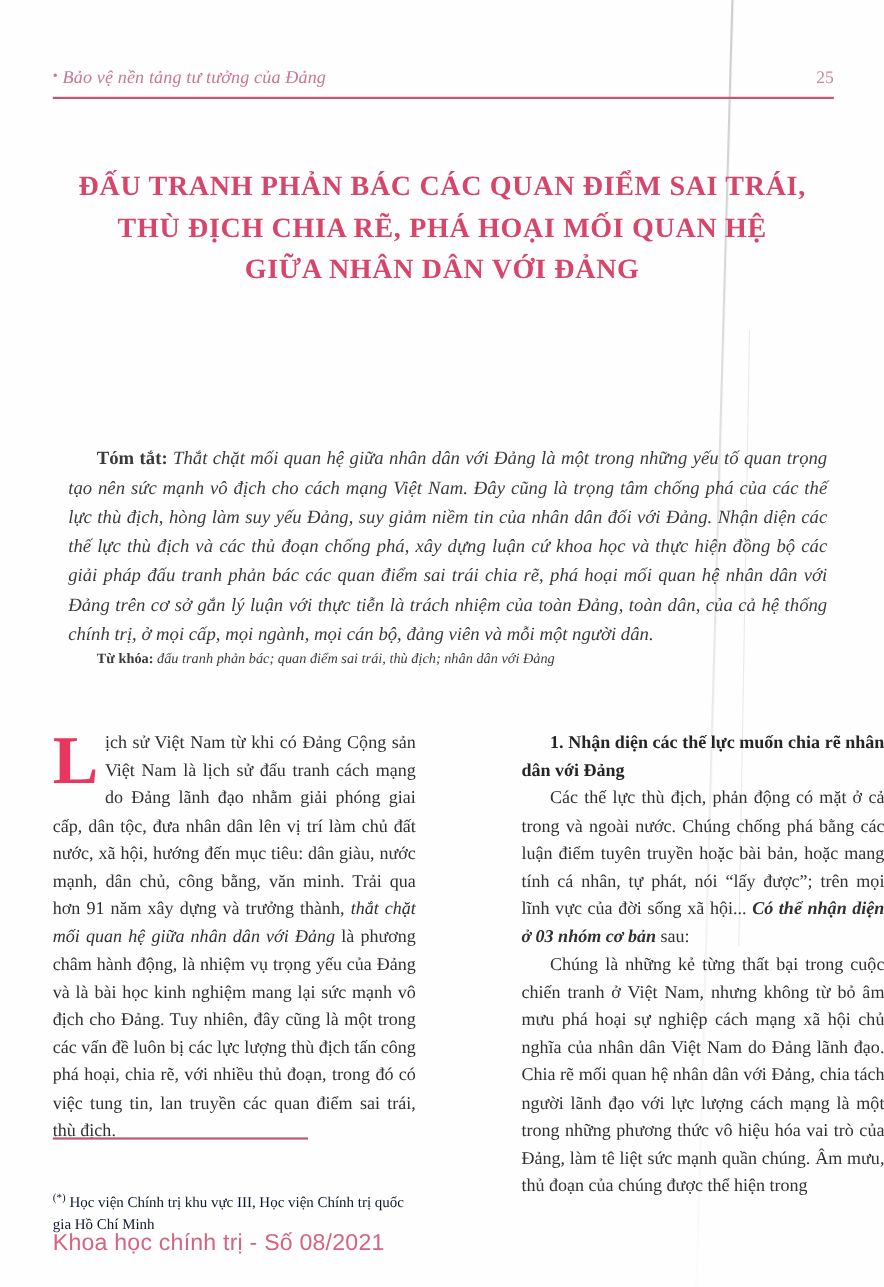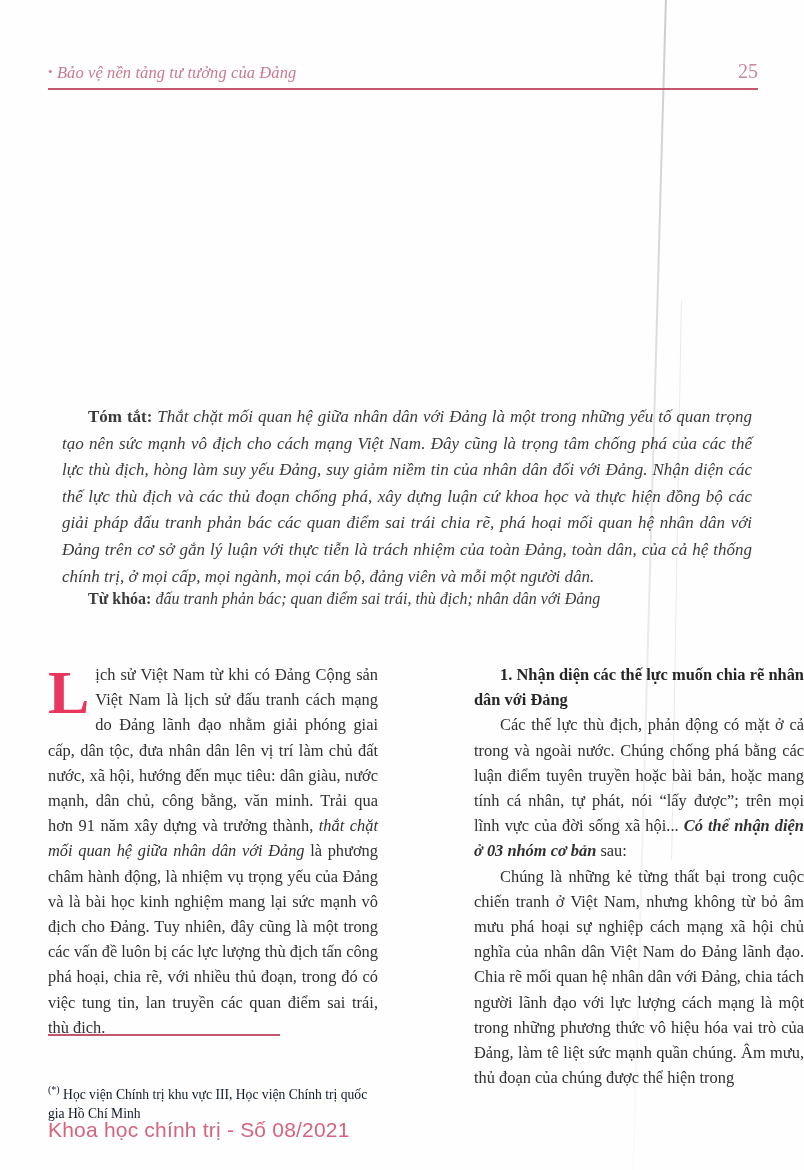--- a/index.html
+++ b/index.html
@@ -63,21 +63,21 @@
     letter-spacing: 0.1px;
     white-space: nowrap;
   }
   .runhead-bullet {
     color: #c8798f;
     font-style: normal;
     font-size: 13px;
     vertical-align: 2px;
   }
   .runhead-page {
-    font-size: 20px;
+    font-size: 16px;
     color: #c9889a;
   }
   .runhead-rule {
     position: absolute;
     left: 48px;
     top: 88px;
     width: 710px;
     height: 2.2px;
     background: #c4566f;
   }
@@ -128,21 +128,21 @@
   .abstract .lead {
     font-style: normal;
     font-weight: bold;
     padding-left: 26px;
   }
   .keywords {
     position: absolute;
     left: 62px;
     top: 586px;
     width: 690px;
-    font-size: 16px;
+    font-size: 13px;
     line-height: 26.6px;
     font-style: italic;
     color: #3a3a3a;
   }
   .keywords .lead {
     font-style: normal;
     font-weight: bold;
     padding-left: 26px;
   }
 
@@ -227,20 +227,25 @@
 
   <div class="runhead">
     <div class="runhead-left">
       <span class="runhead-bullet">•</span>
       <span>Bảo vệ nền tảng tư tưởng của Đảng</span>
     </div>
     <div class="runhead-page">25</div>
   </div>
   <div class="runhead-rule"></div>
 
+  <div class="title">
+    <span class="tline">ĐẤU TRANH PHẢN BÁC CÁC QUAN ĐIỂM SAI TRÁI,</span>
+    <span class="tline">THÙ ĐỊCH CHIA RẼ, PHÁ HOẠI MỐI QUAN HỆ</span>
+    <span class="tline">GIỮA NHÂN DÂN VỚI ĐẢNG</span>
+  </div>
 
 
   <div class="abstract">
     <span class="lead">Tóm tắt:</span>
     <span>Thắt chặt mối quan hệ giữa nhân dân với Đảng là một trong những yếu tố quan trọng tạo nên sức mạnh vô địch cho cách mạng Việt Nam. Đây cũng là trọng tâm chống phá của các thế lực thù địch, hòng làm suy yếu Đảng, suy giảm niềm tin của nhân dân đối với Đảng. Nhận diện các thế lực thù địch và các thủ đoạn chống phá, xây dựng luận cứ khoa học và thực hiện đồng bộ các giải pháp đấu tranh phản bác các quan điểm sai trái chia rẽ, phá hoại mối quan hệ nhân dân với Đảng trên cơ sở gắn lý luận với thực tiễn là trách nhiệm của toàn Đảng, toàn dân, của cả hệ thống chính trị, ở mọi cấp, mọi ngành, mọi cán bộ, đảng viên và mỗi một người dân.</span>
   </div>
 
   <div class="keywords">
     <span class="lead">Từ khóa:</span>
     <span>đấu tranh phản bác; quan điểm sai trái, thù địch; nhân dân với Đảng</span>

